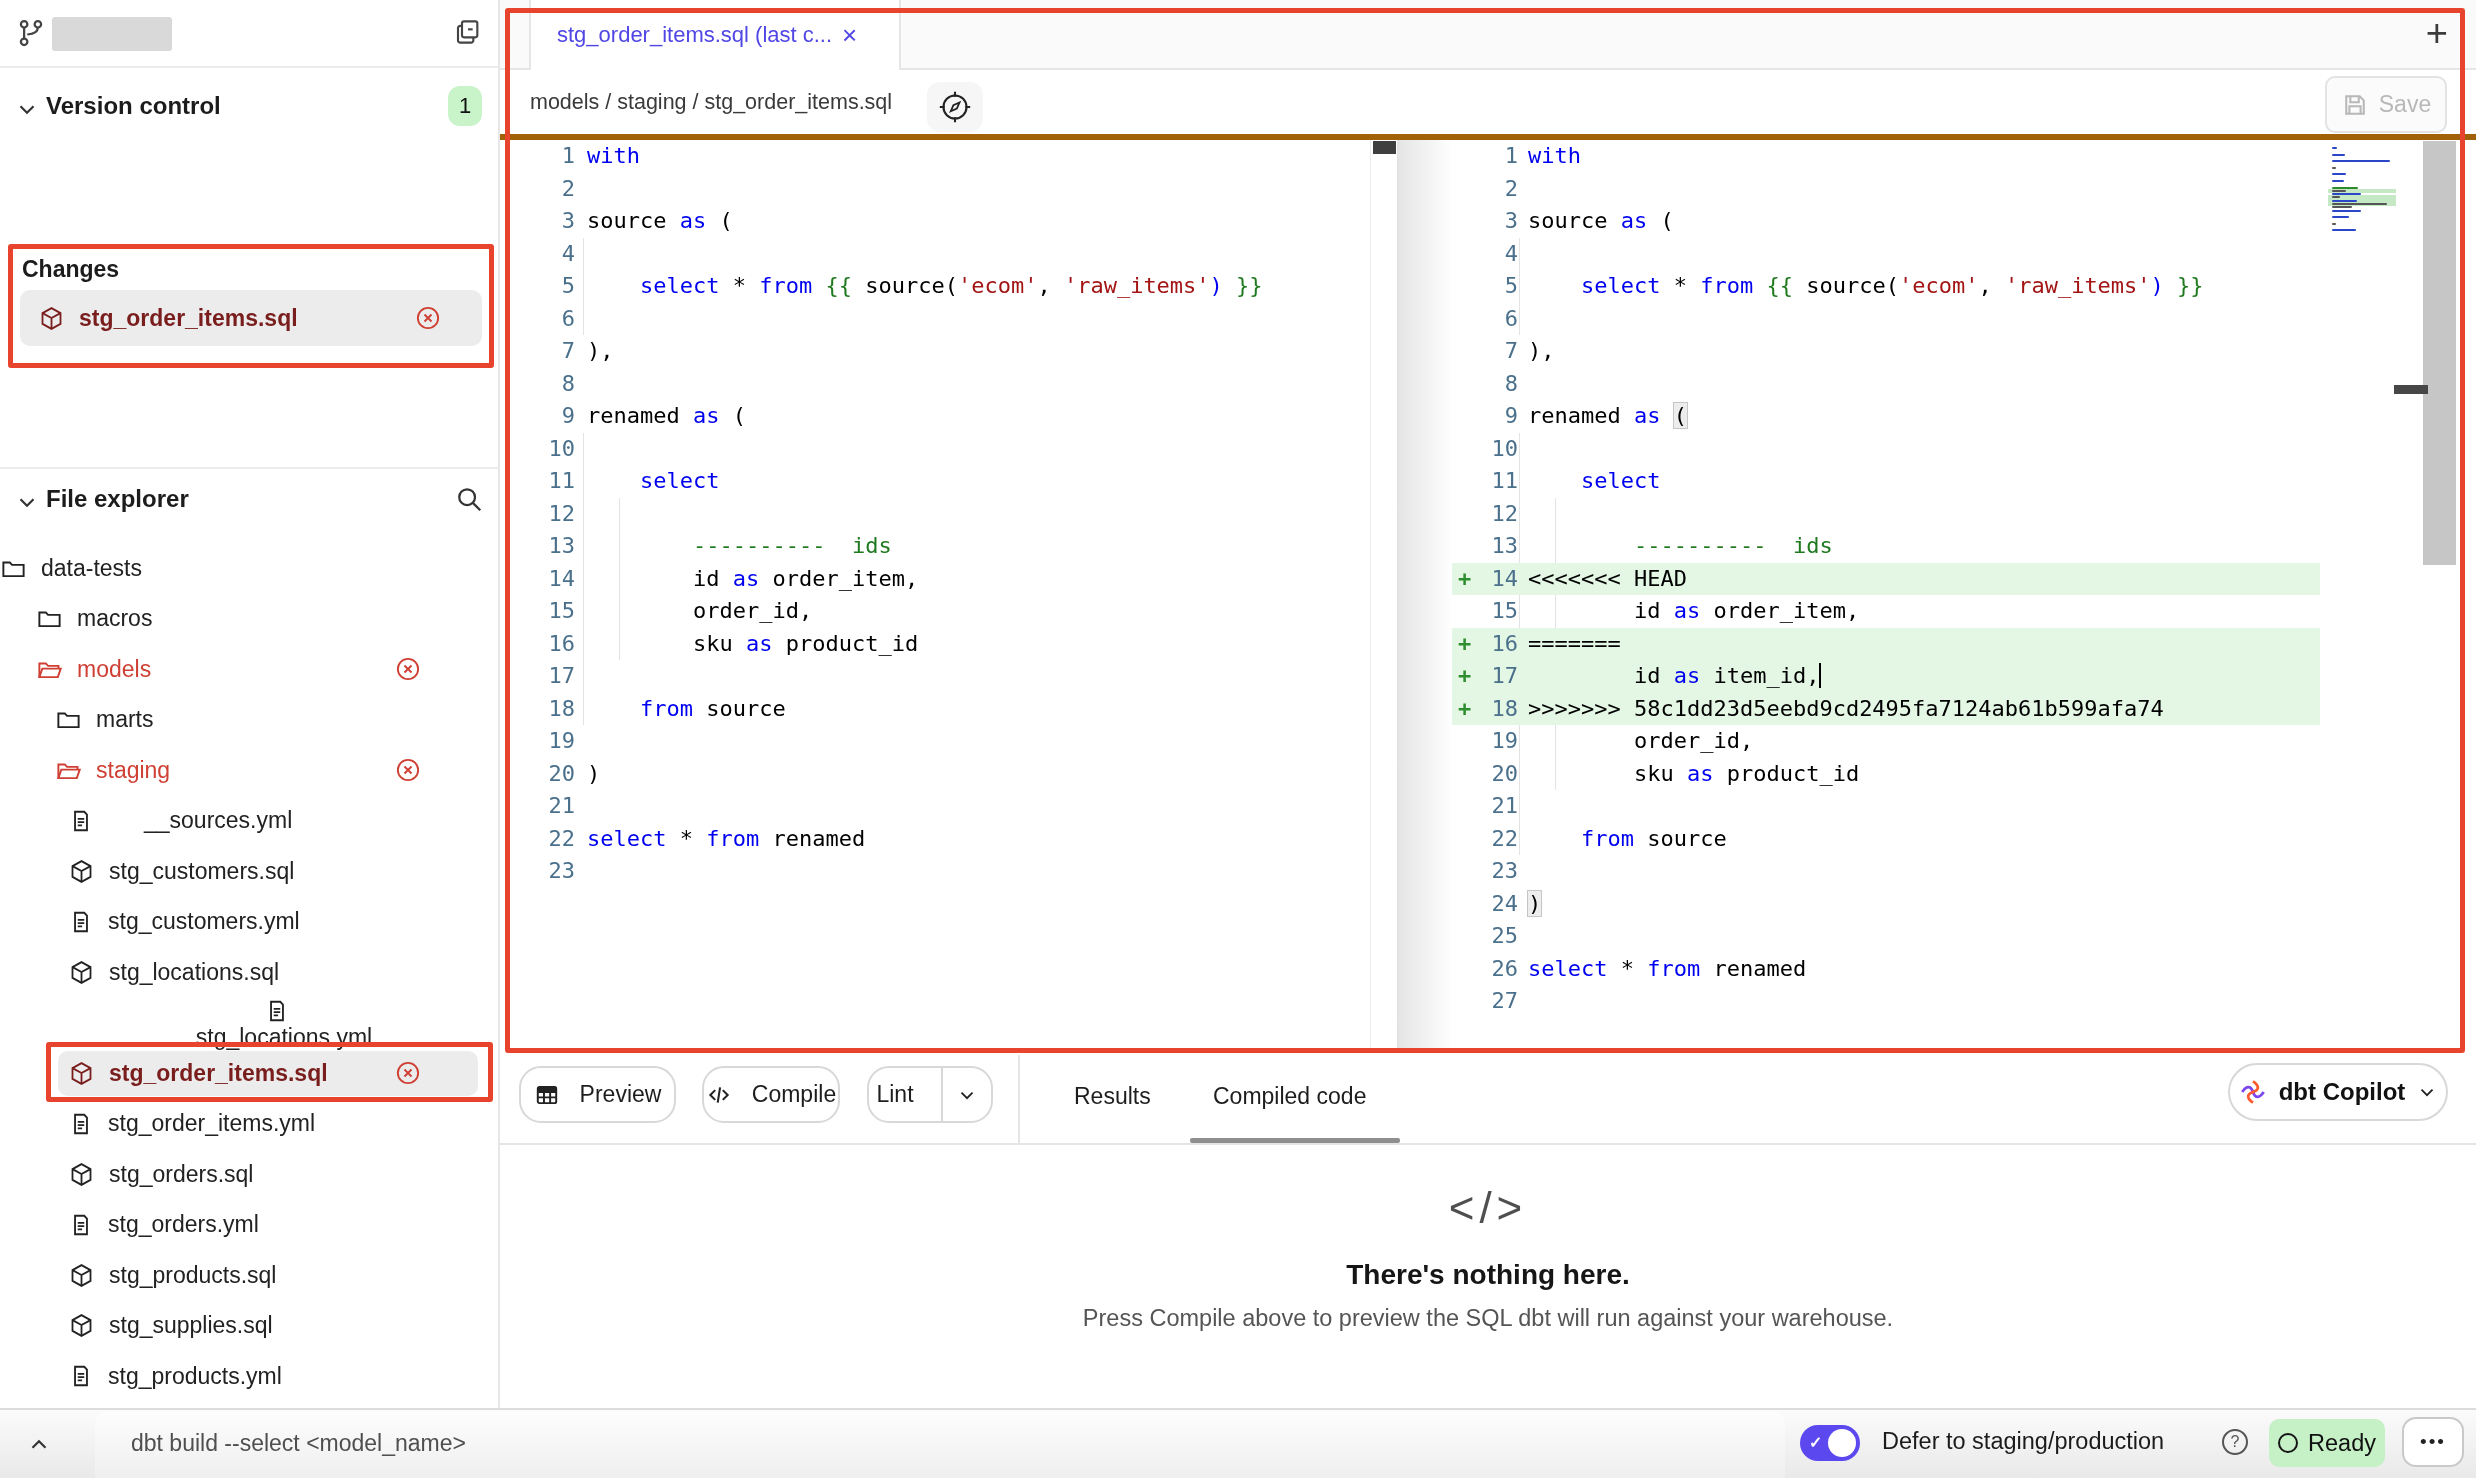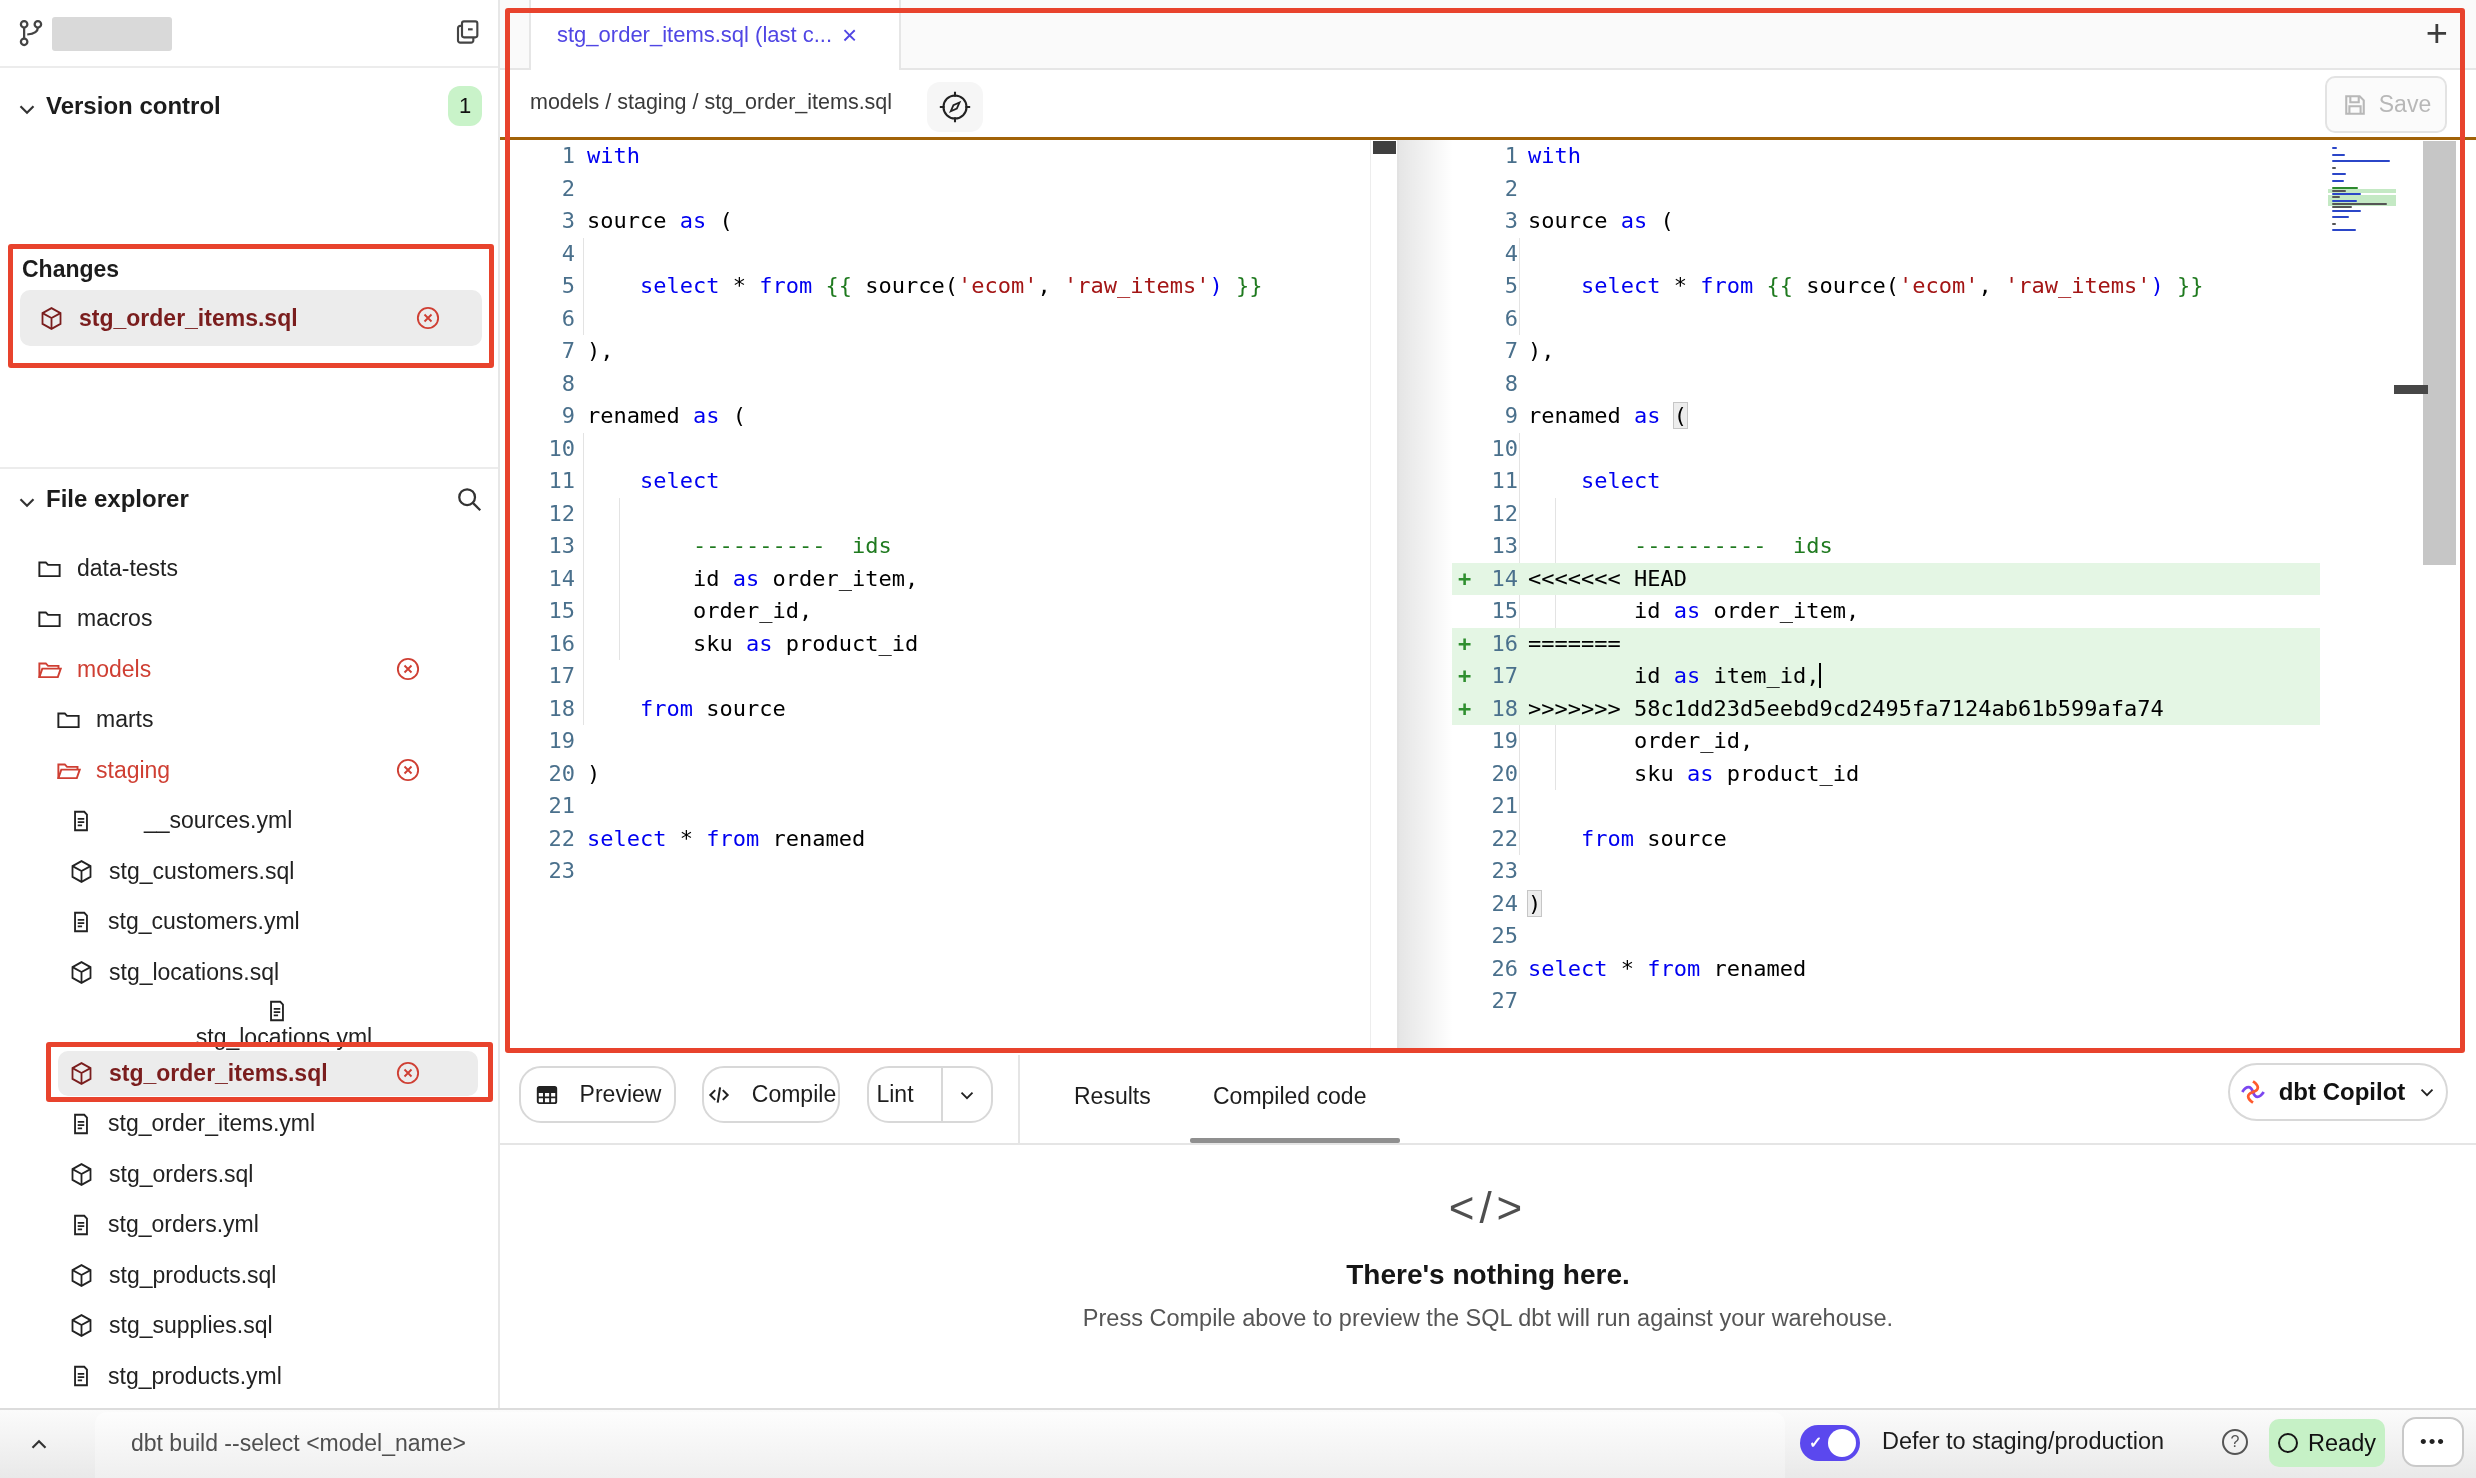--- a/index.html
+++ b/index.html
@@ -36,21 +36,21 @@
   .sel-pill{position:absolute;left:58px;right:22px;top:3px;bottom:3px;background:#ececec;border-radius:10px;z-index:0;}
   .discard{position:absolute;left:394px;top:50%;transform:translateY(-50%);color:#cf3f33;z-index:1;}
 
   
   #tabbar{position:absolute;left:500px;top:0;width:1976px;height:70px;background:#fafafa;border-bottom:2px solid #e6e6e6;box-sizing:border-box;}
   #tab-active{position:absolute;left:29px;top:0;width:372px;height:70px;background:#fff;border-left:2px solid #e6e6e6;border-right:2px solid #e6e6e6;
               box-sizing:border-box;display:flex;align-items:center;z-index:2;}
   #tab-active .t{font-size:22px;color:#5046e4;margin-left:26px;white-space:nowrap;}
   #tab-active .x{font-size:26px;color:#5046e4;margin-left:10px;cursor:pointer;}
   #newtab{position:absolute;right:28px;top:12px;font-size:38px;font-weight:300;color:#3c3c3c;cursor:pointer;}
-  #crumbbar{position:absolute;left:500px;top:70px;width:1976px;height:70px;background:#fff;border-bottom:3px solid #a16207;box-sizing:border-box;}
+  #crumbbar{position:absolute;left:500px;top:70px;width:1976px;height:70px;background:#fff;border-bottom:6px solid #a16207;box-sizing:border-box;}
   #breadcrumb{position:absolute;left:30px;top:20px;font-size:21.5px;color:#3a3a3a;}
   #orb-btn{position:absolute;left:427px;top:12px;width:56px;height:50px;background:#f6f6f6;border-radius:13px;
            display:flex;align-items:center;justify-content:center;color:#222;cursor:pointer;}
   #save-btn{position:absolute;left:2325px;top:76px;width:122px;height:57px;border:2px solid #e3e3e3;border-radius:10px;background:#fbfbfb;
             box-sizing:border-box;display:flex;align-items:center;justify-content:center;gap:10px;color:#b8b8b8;font-size:23px;}
 
   .editor{position:absolute;top:140px;height:913px;background:#fff;font-family:"DejaVu Sans Mono",monospace;font-size:22px;overflow:hidden;}
   #editor-left{left:512px;width:884px;}
   #editor-right{left:1452px;width:971px;}
   .cline{position:relative;height:32.5px;line-height:32.5px;white-space:pre;display:flex;}
@@ -186,21 +186,21 @@
       </svg>
   </span>
   <div id="fe-title">File explorer</div>
   <span id="fe-search">
     <svg width="30" height="30" viewBox="0 0 24 24" fill="none" stroke="currentColor" stroke-width="1.8">
       <circle cx="10.5" cy="10.5" r="6.3"></circle>
         <path d="M15.3 15.3L21 21"></path>
     </svg>
   </span>
   <div id="file-list">
-      <div class="file-row" style="padding-left: 36px;">
+      <div class="file-row" style="">
         <span class="ic" style="color: rgb(34, 34, 34);">
           <svg width="27" height="27" viewBox="0 0 24 24" fill="none" stroke="currentColor" stroke-width="1.7">
             <path d="M3 18.8V6.6h5.7l2 2.2H21v10H3z"></path>
           </svg>
         </span>
         <span class="nm" style="color: rgb(34, 34, 34);">data-tests</span>
       </div>
       <div class="file-row" style="padding-left: 36px;">
         <span class="ic" style="color: rgb(34, 34, 34);">
           <svg width="27" height="27" viewBox="0 0 24 24" fill="none" stroke="currentColor" stroke-width="1.7">

